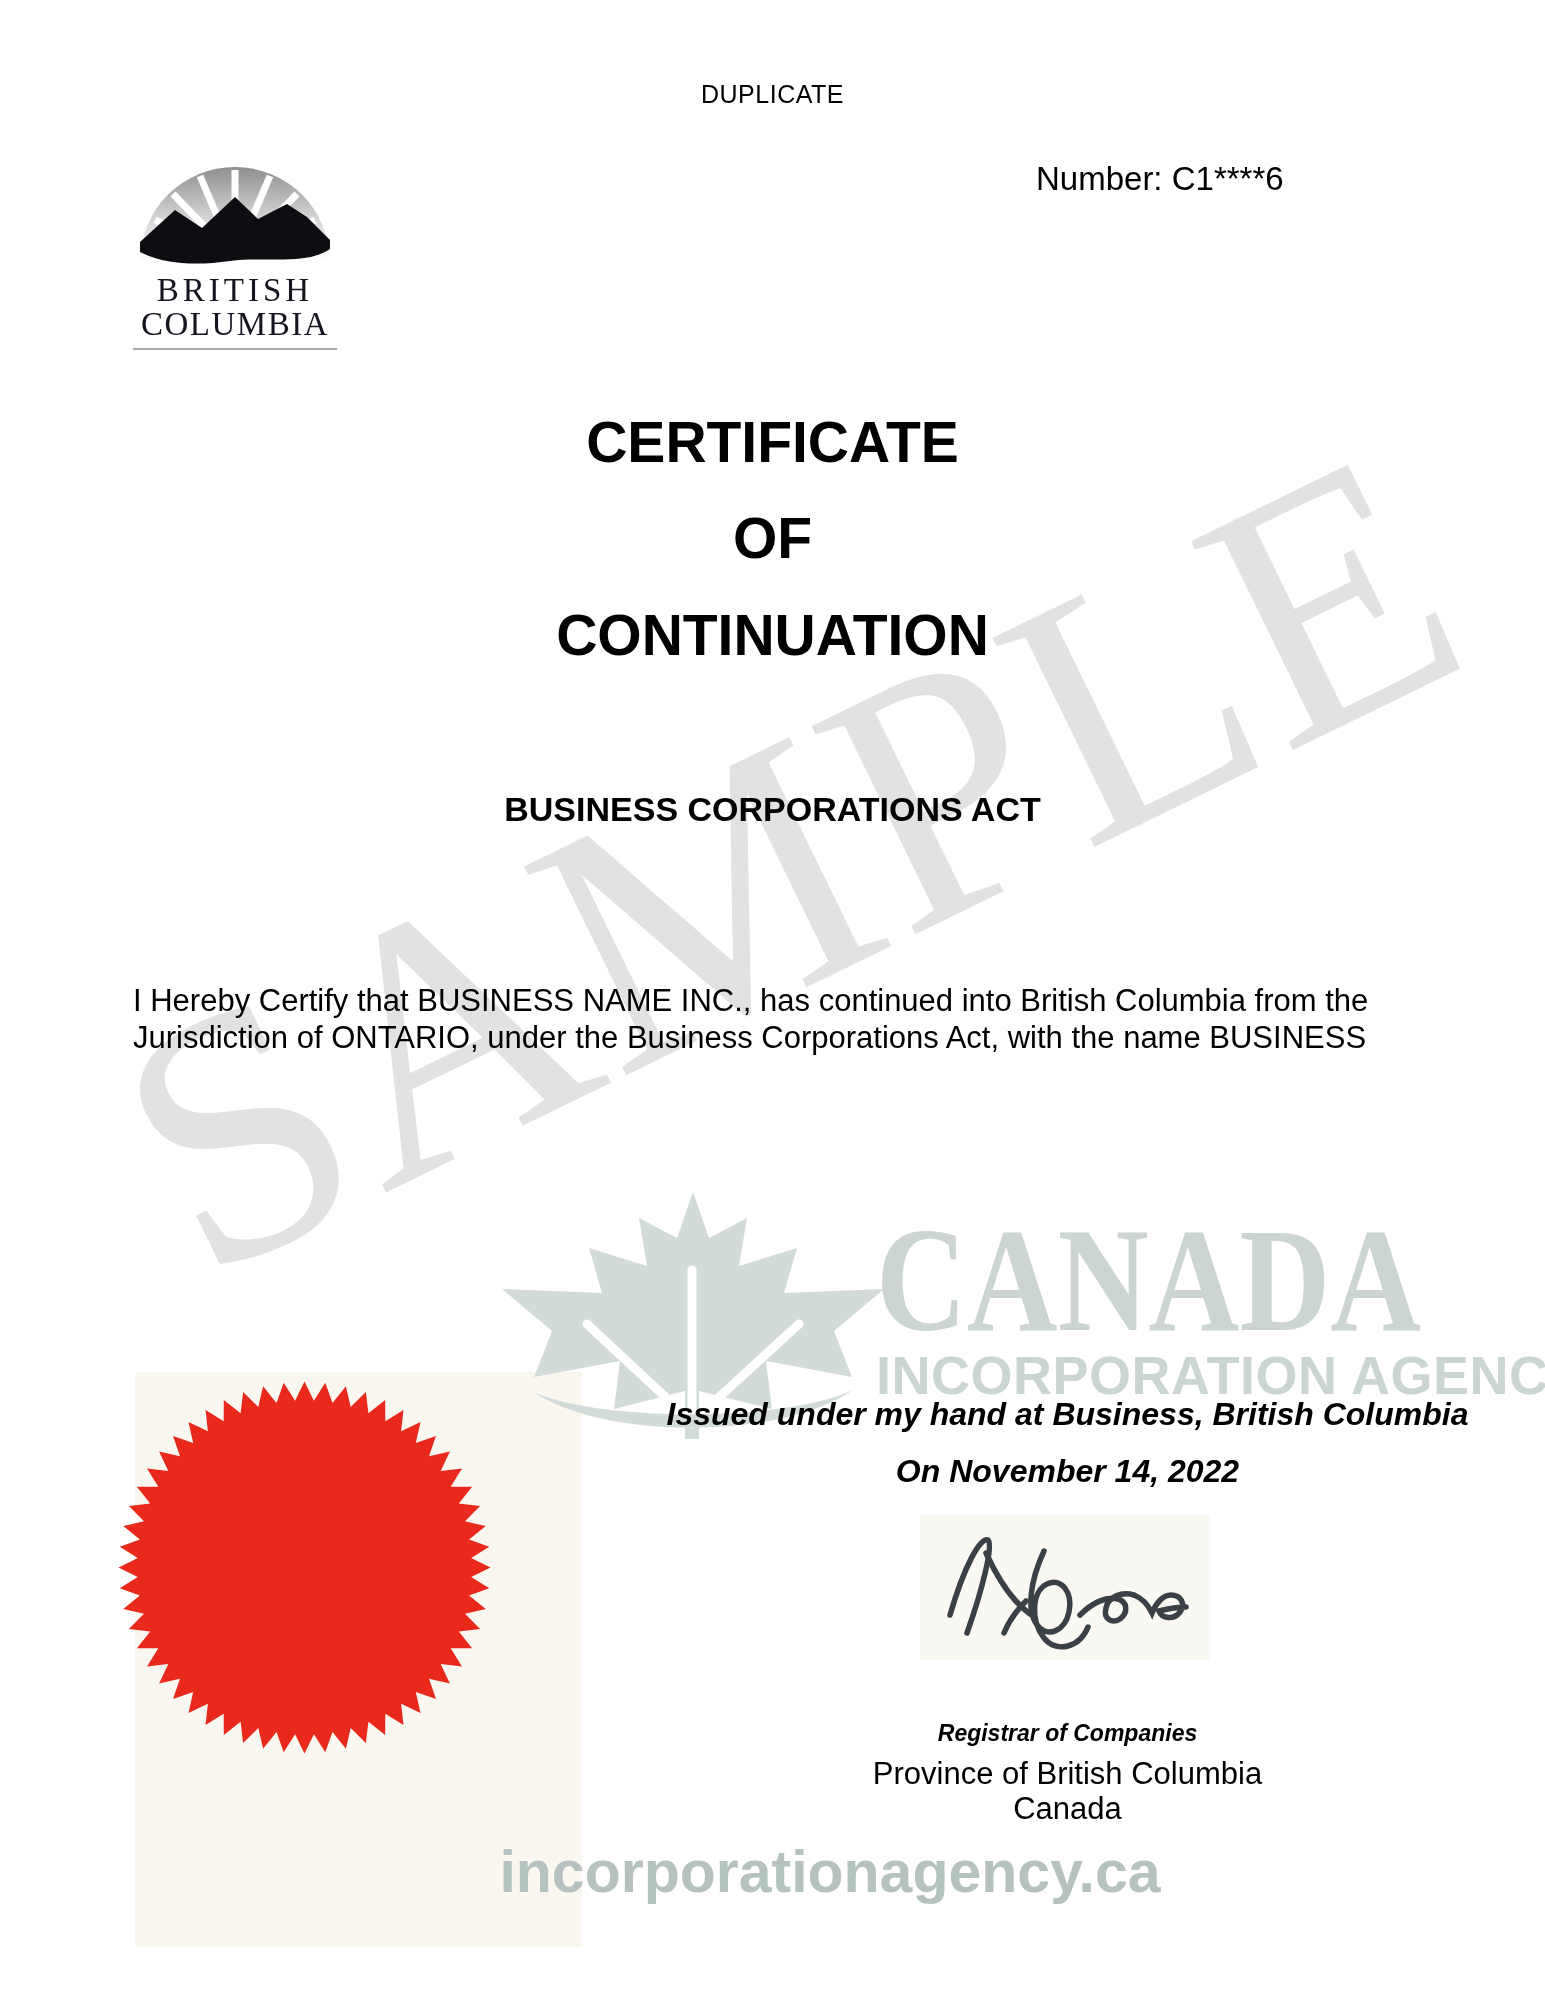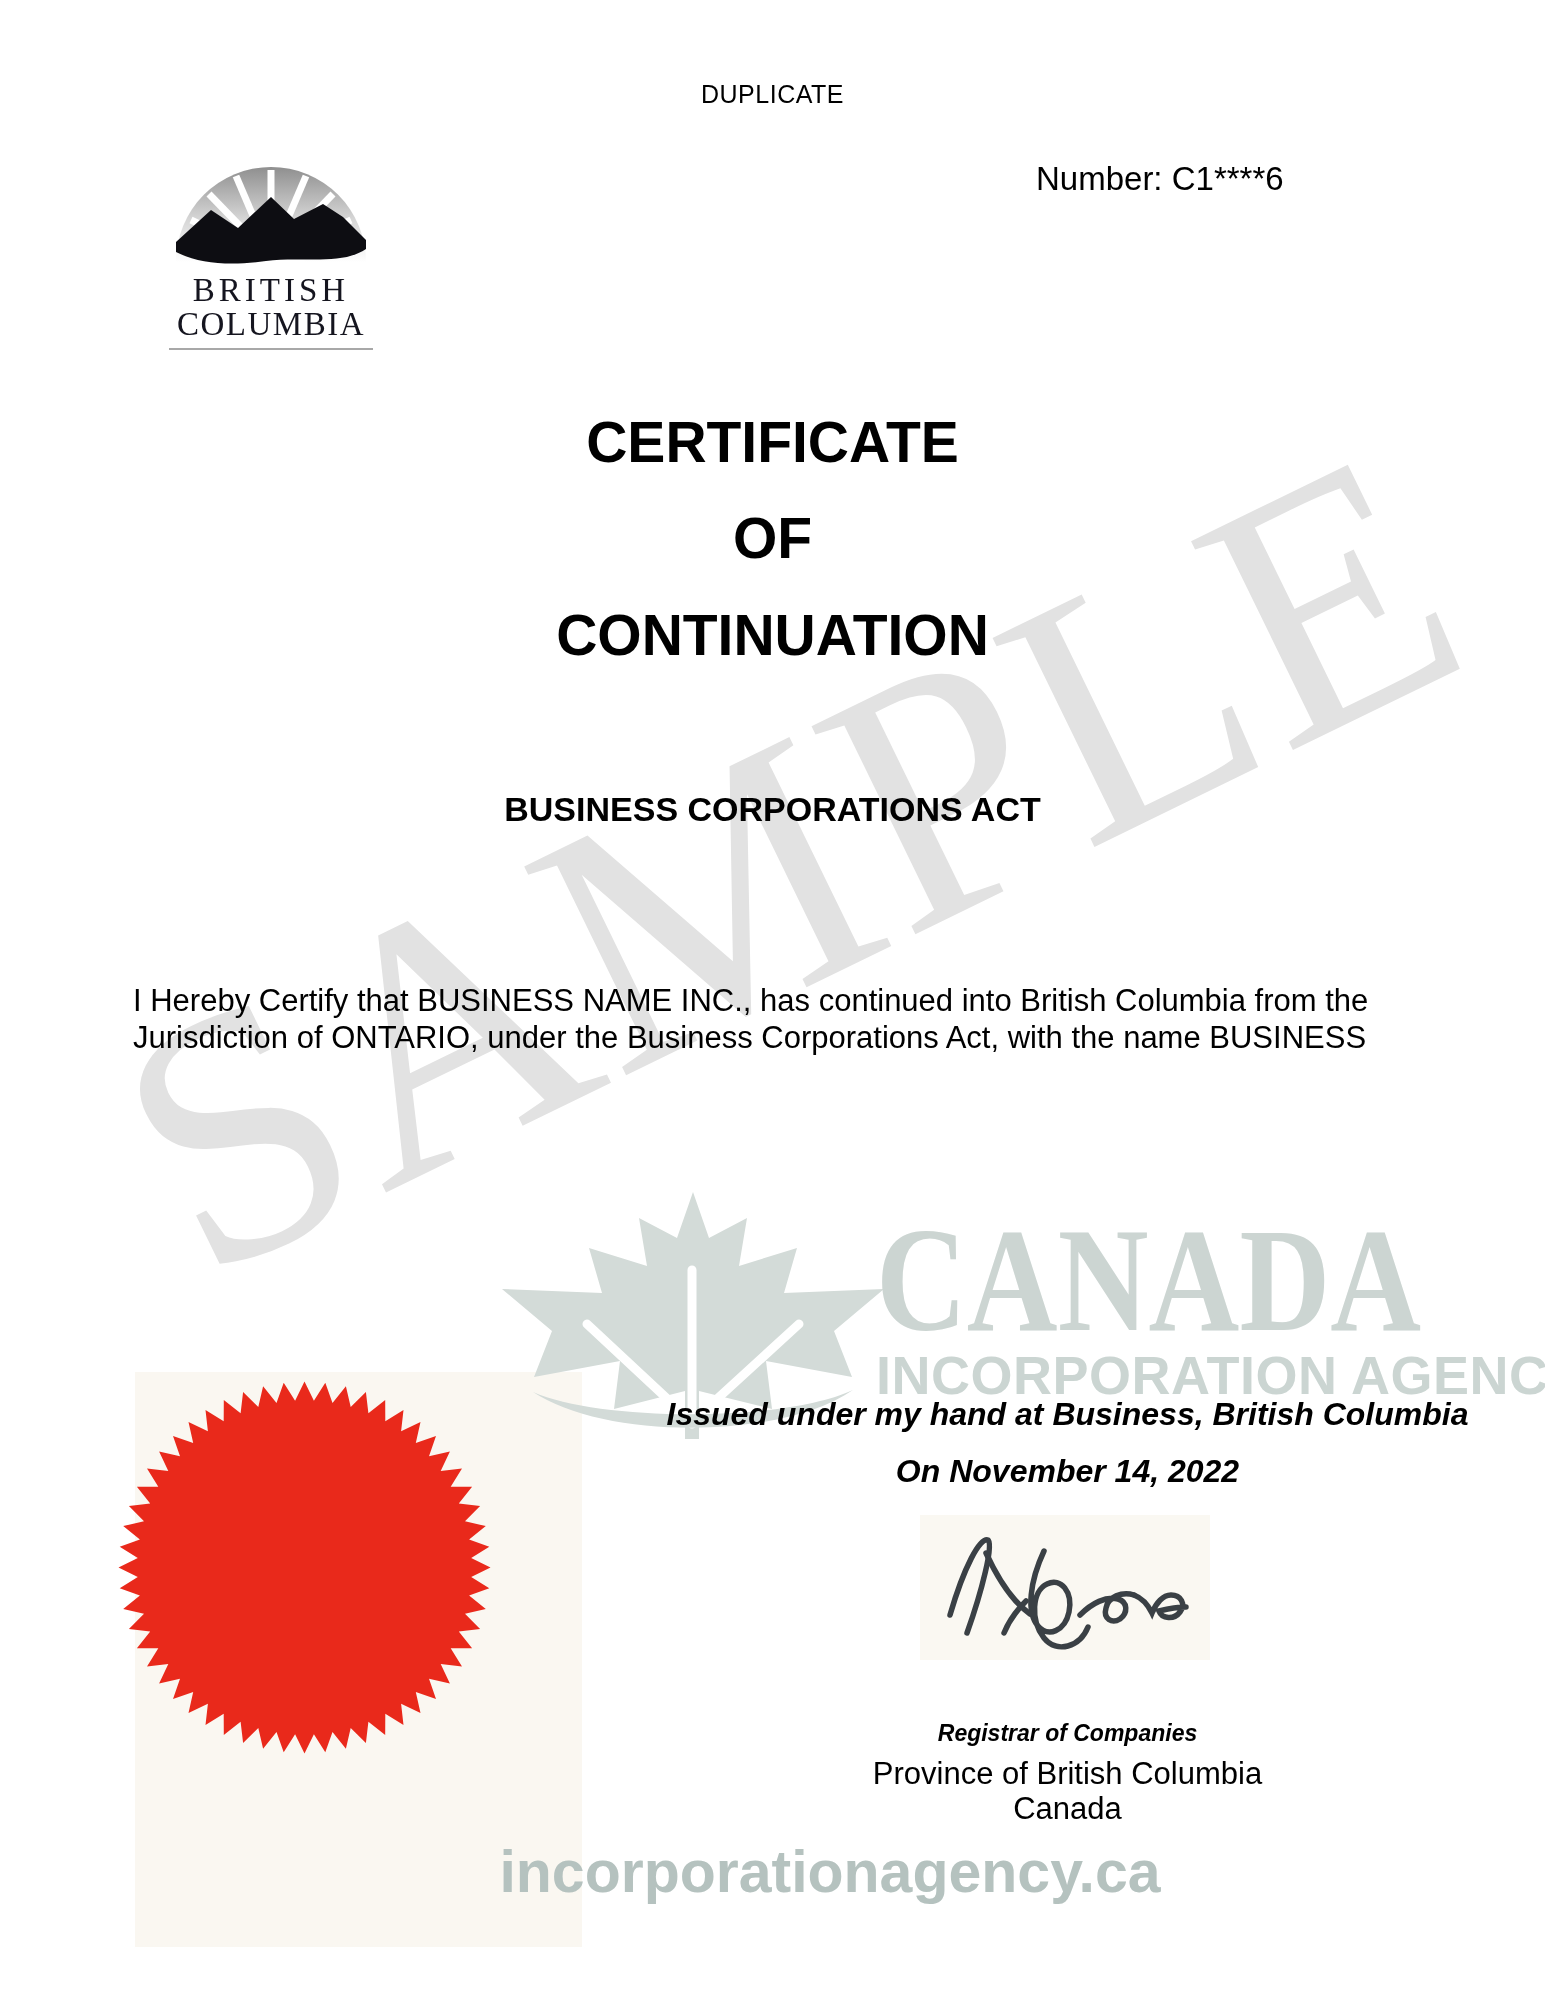--- a/index.html
+++ b/index.html
@@ -19,21 +19,21 @@
     white-space:nowrap;z-index:1;}
   #wm-agency{left:876px;top:1348px;font-weight:bold;font-size:54px;line-height:1;
     color:#cbd5d2;letter-spacing:.5px;white-space:nowrap;z-index:1;}
   #wm-footer{left:440px;top:1843px;width:780px;text-align:center;font-weight:bold;
     font-size:59px;line-height:1;color:#b5c2bf;z-index:2;letter-spacing:0;}
   #wm-leaf{left:435px;top:1182px;z-index:1;}
   
   #duplicate{left:0;right:0;top:80px;text-align:center;font-size:25px;letter-spacing:.5px;z-index:3;}
   #cert-number{left:1036px;top:160px;font-size:33px;z-index:3;}
   
-  #bc-logo{left:133px;top:150px;width:204px;text-align:center;z-index:3;margin-left:36px;}
+  #bc-logo{left:133px;top:150px;width:204px;text-align:center;z-index:3;}
   .logo-word1{font-family:"Liberation Serif",serif;font-size:33px;letter-spacing:4px;color:#15151f;line-height:1.0;margin-top:2px;}
   .logo-word2{font-family:"Liberation Serif",serif;font-size:33px;letter-spacing:1.5px;color:#15151f;line-height:1.05;}
   .logo-rule{height:2px;background:#a8a8a8;margin-top:6px;}
   
   .title-line{left:0;right:0;text-align:center;font-weight:bold;font-size:57px;line-height:1;z-index:3;}
   #title1{top:414px;} #title2{top:510px;} #title3{top:607px;}
   #act-line{left:0;right:0;top:770px;text-align:center;font-weight:bold;
     font-size:34px;z-index:3;margin-top:20px;}
   
   #body-text{left:133px;top:982px;width:1260px;font-size:31px;line-height:37px;z-index:3;}

